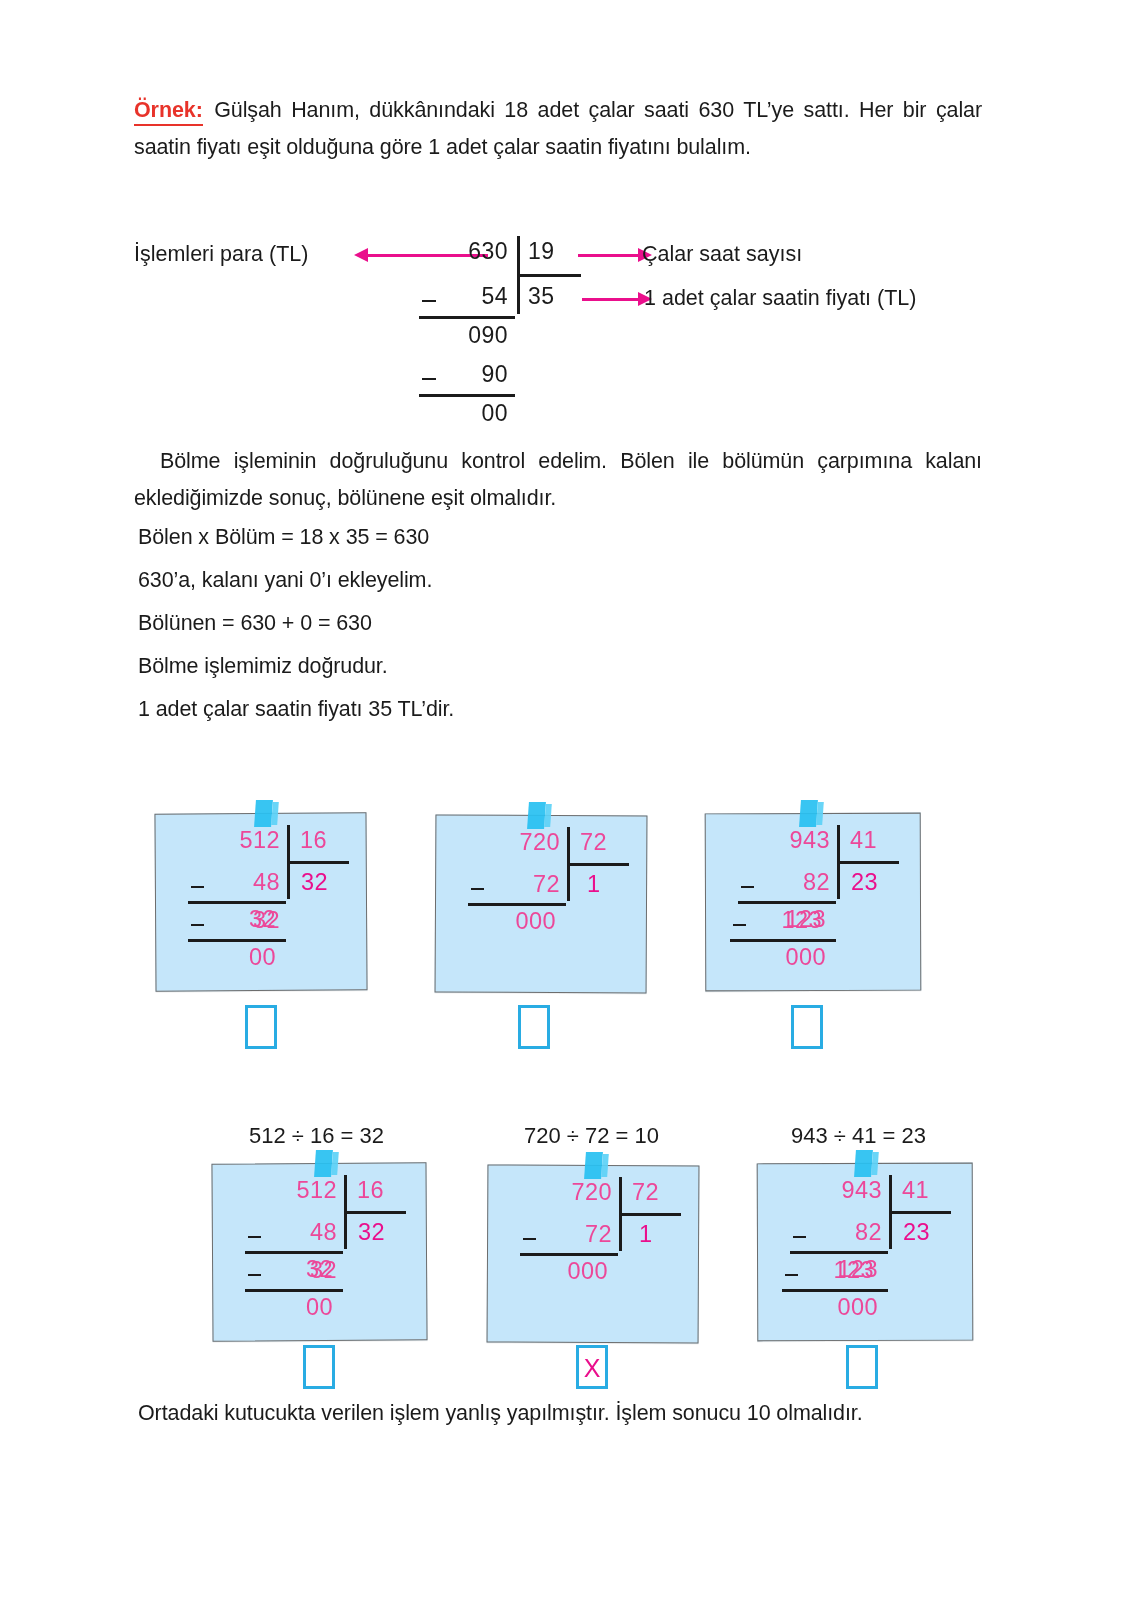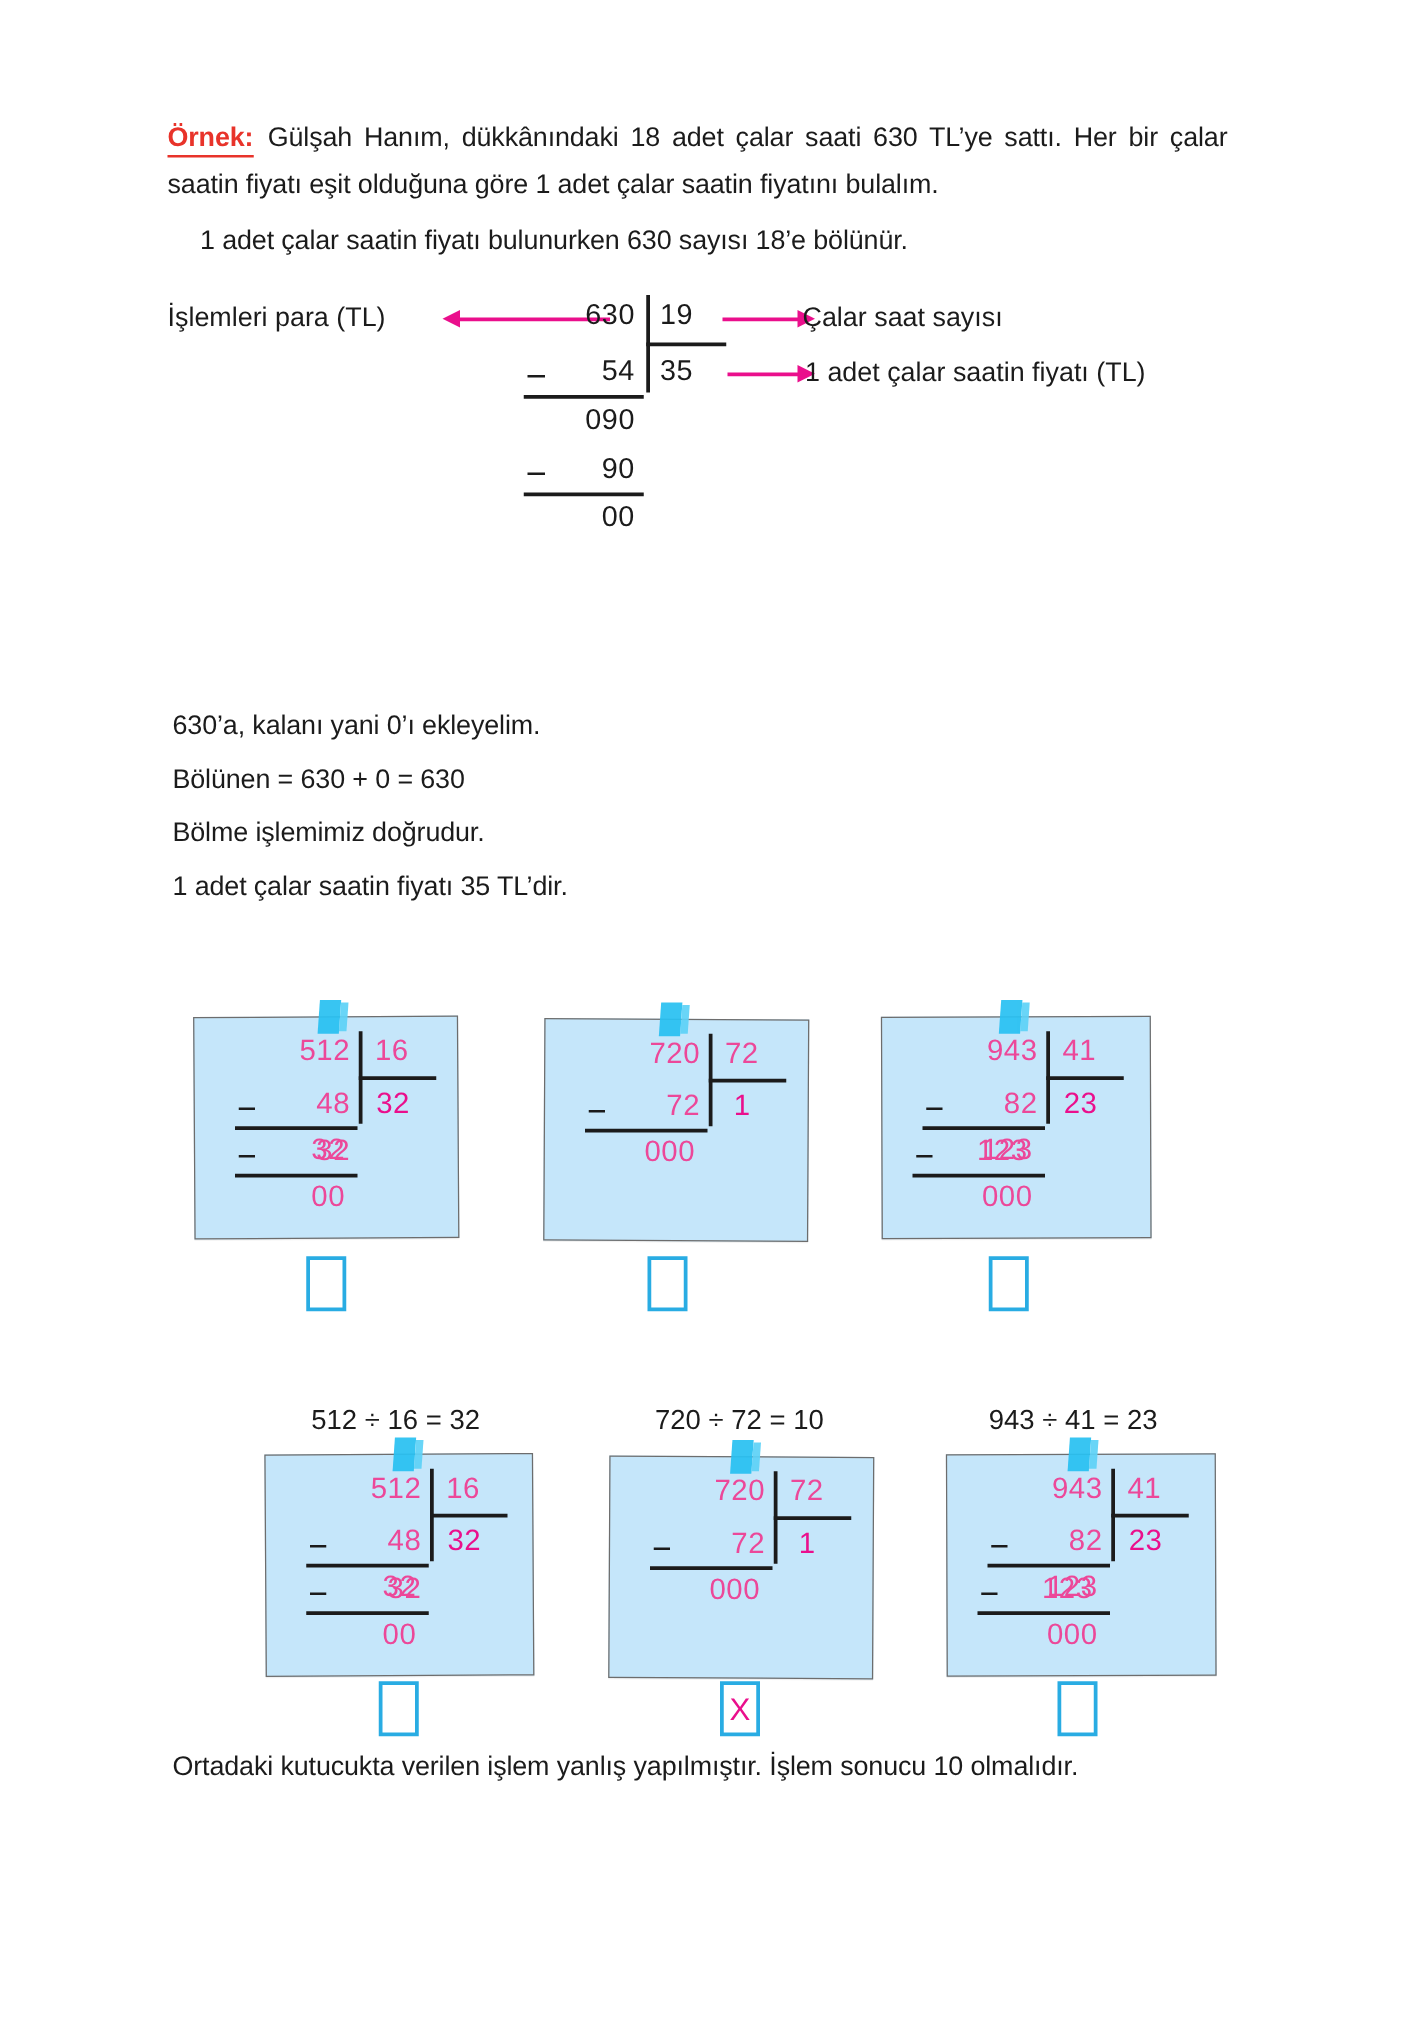--- a/index.html
+++ b/index.html
@@ -152,21 +152,20 @@
 </head>
 <body>
 
 <div class="page">
 
   <div class="para justify" style="left:134px; top:92px; width:848px;">
     <span class="ornek">Örnek:</span>
     <span>Gülşah Hanım, dükkânındaki 18 adet çalar saati 630 TL’ye sattı. Her bir çalar saatin fiyatı eşit olduğuna göre 1 adet çalar saatin fiyatını bulalım.</span>
   </div>
 
-  <div class="para indent" style="left:134px; top:174px; width:848px;">1 adet çalar saatin fiyatı bulunurken 630 sayısı 18’e bölünür.</div>
 
   <div class="divblock" style="left:134px; top:238px; width:860px; height:185px;">
 
     <div class="dv-label" style="left:0px; top:4px;">İşlemleri para (TL)</div>
 
     <div class="arrow left" style="left:232px; top:16px; width:122px;"></div>
 
     <div class="dv-num" style="left:300px; top:0px; width:74px;">630</div>
 
     <div class="dv-vline" style="left:383px; top:-2px; height:78px;"></div>
@@ -191,21 +190,23 @@
     <div class="dv-num" style="left:292px; top:84px; width:82px;">090</div>
 
     <div class="dv-minus" style="left:288px; top:140px;"></div>
     <div class="dv-num" style="left:300px; top:123px; width:74px;">90</div>
 
     <div class="dv-hline" style="left:285px; top:156px; width:96px;"></div>
 
     <div class="dv-num" style="left:292px; top:162px; width:82px;">00</div>
   </div>
 
-
+  <div class="para justify indent" style="left:134px; top:443px; width:848px;">Bölme işleminin doğruluğunu kontrol edelim. Bölen ile bölümün çarpımına kalanı eklediğimizde sonuç, bölünene eşit olmalıdır.</div>
+
+  <div class="para" style="left:138px; top:519px;">Bölen x Bölüm = 18 x 35 = 630</div>
   <div class="para" style="left:138px; top:562px;">630’a, kalanı yani 0’ı ekleyelim.</div>
   <div class="para" style="left:138px; top:605px;">Bölünen = 630 + 0 = 630</div>
   <div class="para" style="left:138px; top:648px;">Bölme işlemimiz doğrudur.</div>
   <div class="para" style="left:138px; top:691px;">1 adet çalar saatin fiyatı 35 TL’dir.</div>
 
 
   <div class="card skew-a" style="left:155px; top:813px; width:212px; height:178px;"></div>
   <div class="tape" style="left:255px; top:800px; margin-left:0;"></div>
   <div class="cwrap" style="left:155px; top:813px; width:212px; height:178px;">
     <div class="cdiv right" style="left:30px; top:14px; width:95px;">512</div>

